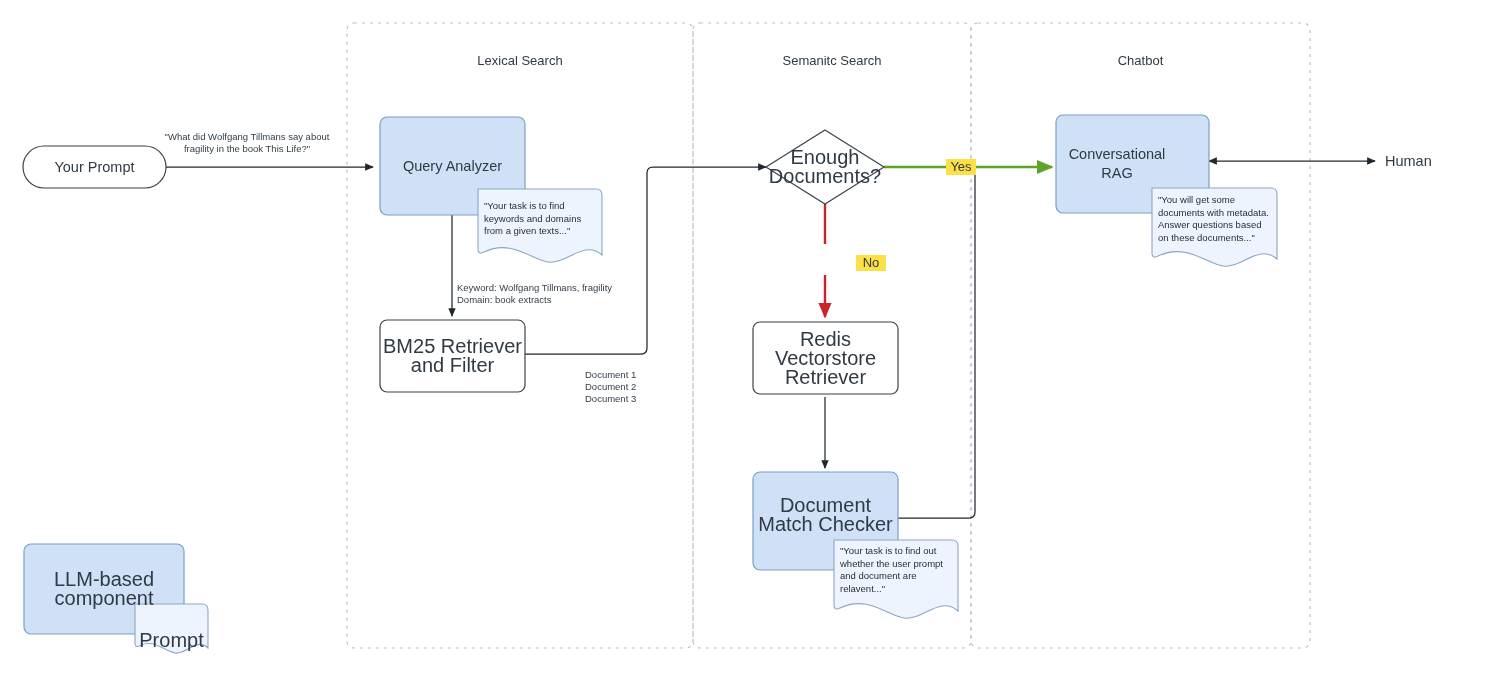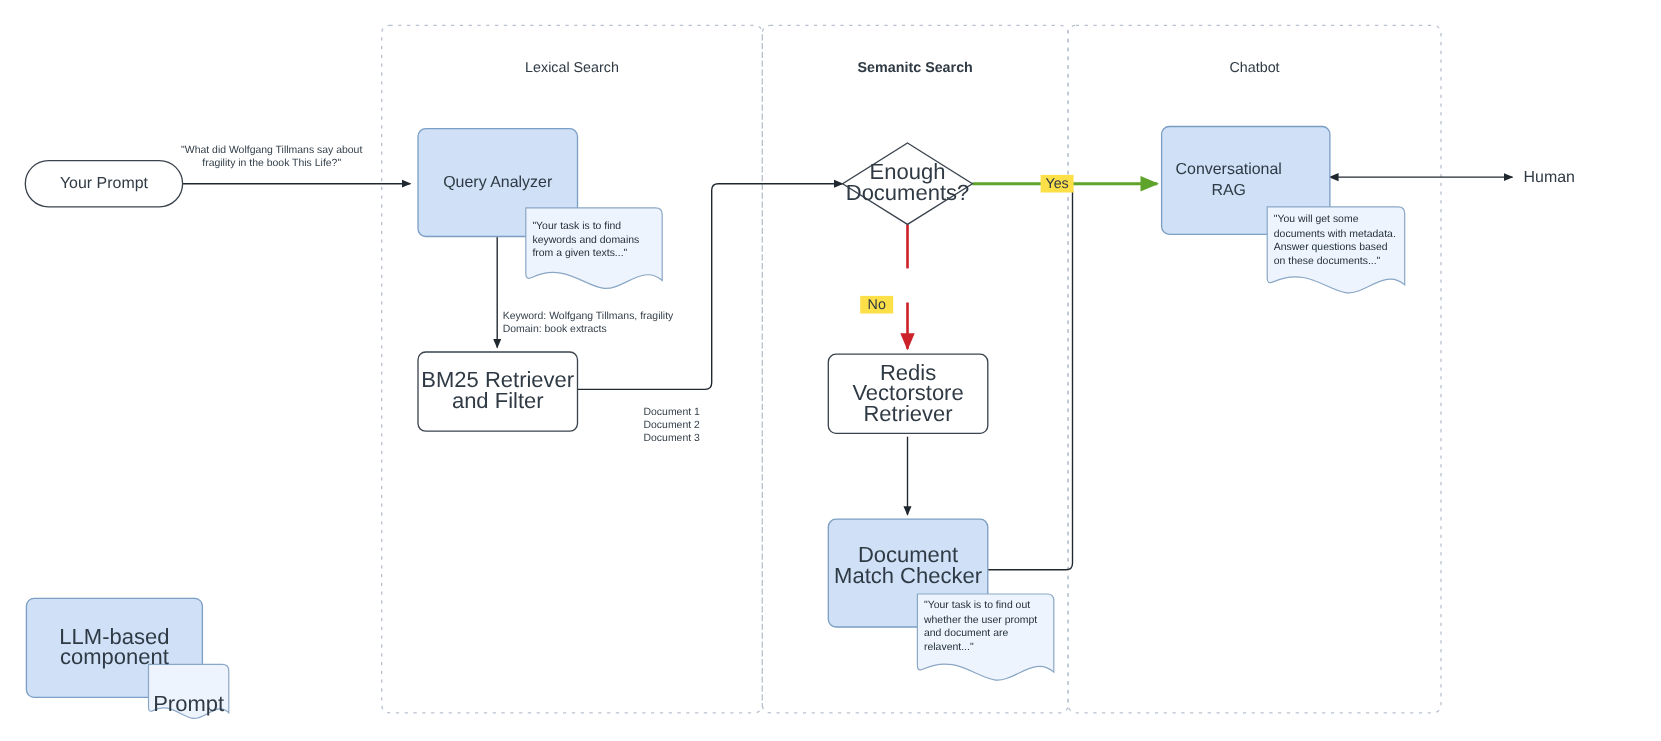--- a/index.html
+++ b/index.html
@@ -164,21 +164,21 @@
   <g>
     <rect x="24" y="544" width="160" height="90" rx="7" ry="7" fill="#cfe0f7" stroke="#7b9fc4" stroke-width="1.2"></rect>
     <path d="M 135 604 L 202 604 Q 208 604 208 610 L 208 648
              C 197 637 186 655 175 653
              C 164 651 153 638 139 646
              Q 135 648 135 643 Z" fill="#eef4fd" stroke="#8aa7c6" stroke-width="1.1"></path>
   </g>
 </svg>
 
 <div class="lane-title" style="left:347px; top:53px; width:346px;">Lexical Search</div>
-<div class="lane-title" style="left:693px; top:53px; width:278px;font-weight:bold;">Semanitc Search</div>
+<div class="lane-title" style="left:693px; top:53px; width:278px;">Semanitc Search</div>
 <div class="lane-title" style="left:971px; top:53px; width:339px;">Chatbot</div>
 
 <div class="node-label" style="left:23px; top:146px; width:143px; height:42px;">Your Prompt</div>
 
 <div class="node-label" style="left:380px; top:117px; width:145px; height:98px;">Query Analyzer</div>
 
 <div class="node-label small" style="left:383px; top:320px; width:139px; height:72px;">BM25 Retriever and Filter</div>
 
 <div class="node-label small" style="left:773px; top:137px; width:104px; height:60px;">Enough Documents?</div>
 
@@ -194,21 +194,21 @@
 
 <div class="free-label" style="left:457px; top:282px; width:190px; white-space:pre-line;">Keyword: Wolfgang Tillmans, fragility
 Domain: book extracts</div>
 
 <div class="free-label" style="left:585px; top:369px; width:110px; white-space:pre-line;">Document 1
 Document 2
 Document 3</div>
 
 <div class="edge-label" style="left:946px; top:159px; width:30px; padding:0 2px;">Yes</div>
 
-<div class="edge-label" style="left:782px; top:255px; width:30px; padding:0 2px;margin-top:14px;">No</div>
+<div class="edge-label" style="left:856px; top:255px; width:30px; padding:0 2px;">No</div>
 
 <div class="note-text" style="left:484px; top:200px; width:105px;">"Your task is to find keywords and domains from a given texts..."</div>
 
 <div class="note-text" style="left:840px; top:545px; width:110px;">"Your task is to find out whether the user prompt and document are relavent..."</div>
 
 <div class="note-text" style="left:1158px; top:194px; width:116px;">"You will get some documents with metadata. Answer questions based on these documents..."</div>
 
 <div class="node-label small" style="left:24px; top:544px; width:160px; height:90px;">LLM-based component</div>
 
 <div class="node-label small" style="left:135px; top:604px; width:73px; height:40px;margin-top:16px;">Prompt</div>

